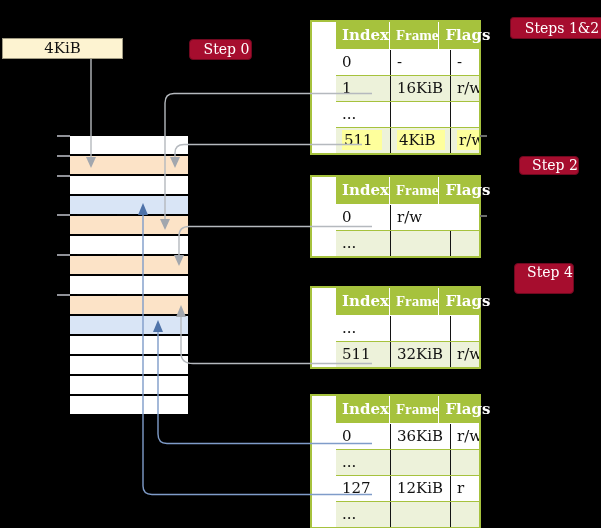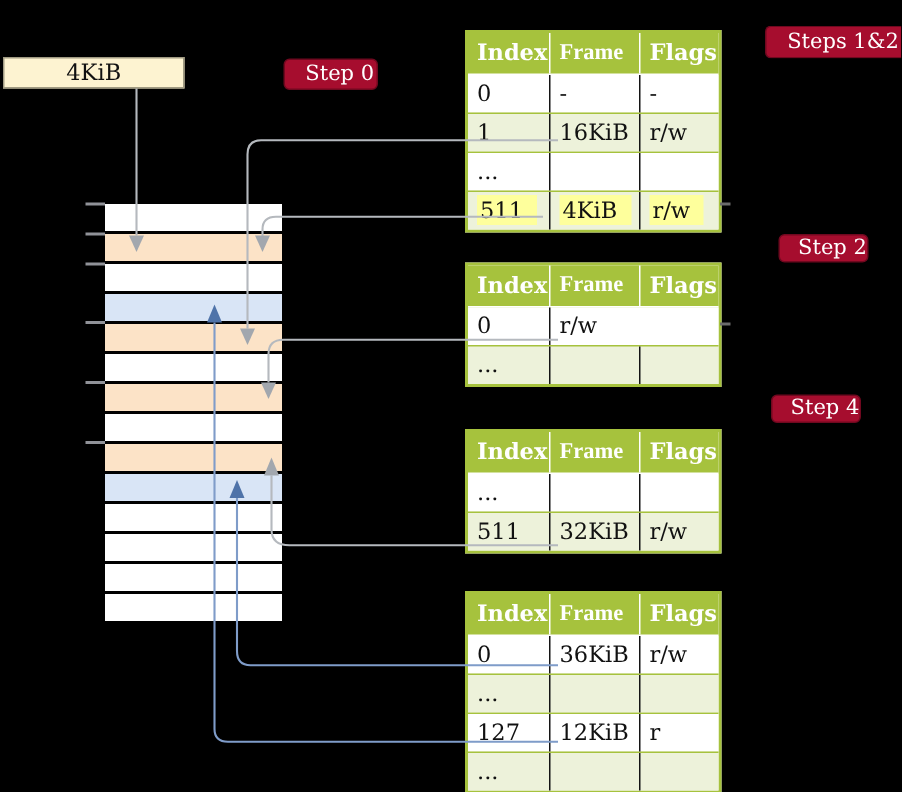--- a/index.html
+++ b/index.html
@@ -16,36 +16,36 @@
   }
   
   .badge{
     position:absolute;background:var(--badge-red);color:#fff;
     font-size:14px;text-align:center;border:1px solid #70081f;
     border-radius:4px;box-sizing:border-box;padding-left:12px;
   }
   #b-step0 {left:189px;top:39px;width:63px;height:21px;line-height:19px;}
   #b-steps12{left:510px;top:17px;width:91px;height:22px;line-height:20px;border-radius:4px 0 0 4px;border-right:none;}
   #b-step3 {left:519px;top:156px;width:60px;height:19px;line-height:17px;}
-  #b-step4 {left:514px;top:263px;width:60px;height:19px;line-height:17px;}
+  #b-step4 {left:514px;top:263px;width:60px;height:31px;line-height:17px;}
   
   .stack{
     position:absolute;left:70px;top:134px;width:118px;height:282px;
     display:flex;flex-direction:column;box-sizing:border-box;
     border-top:2px solid #000;background:#000;
   }
   .stack-row{flex:1;border-bottom:2px solid #000;}
   .stack-row.white{background:#ffffff;}
   .stack-row.peach{background:var(--peach);}
   .stack-row.blue {background:var(--blue-row);}
   .tick{position:absolute;left:57px;width:13px;height:2px;background:var(--tick-gray);}
   
   .pt{
     position:absolute;left:310px;width:171px;box-sizing:border-box;
-    border:2px solid var(--olive);background:#fff;font-size:15px;color:#111;
+    border:2px solid var(--olive);background:#fff;font-size:15px;color:#111;padding-left:24px;
   }
   .pt-header{display:flex;height:27px;background:var(--olive);border-bottom:1px solid #fff;}
   .pt-hcell{
     width:55px;box-sizing:border-box;border-right:1px solid #fff;
     color:#fff;font-weight:bold;font-size:15px;line-height:26px;padding-left:6px;
   }
   .pt-hcell:nth-child(2){width:60px;font-family:Liberation Serif, serif;}
   .pt-hcell:last-child{width:auto;flex:1;border-right:none;}
   .pt-row{display:flex;height:25px;background:#fff;}
   .pt-row.shade{background:var(--pale-green);}

